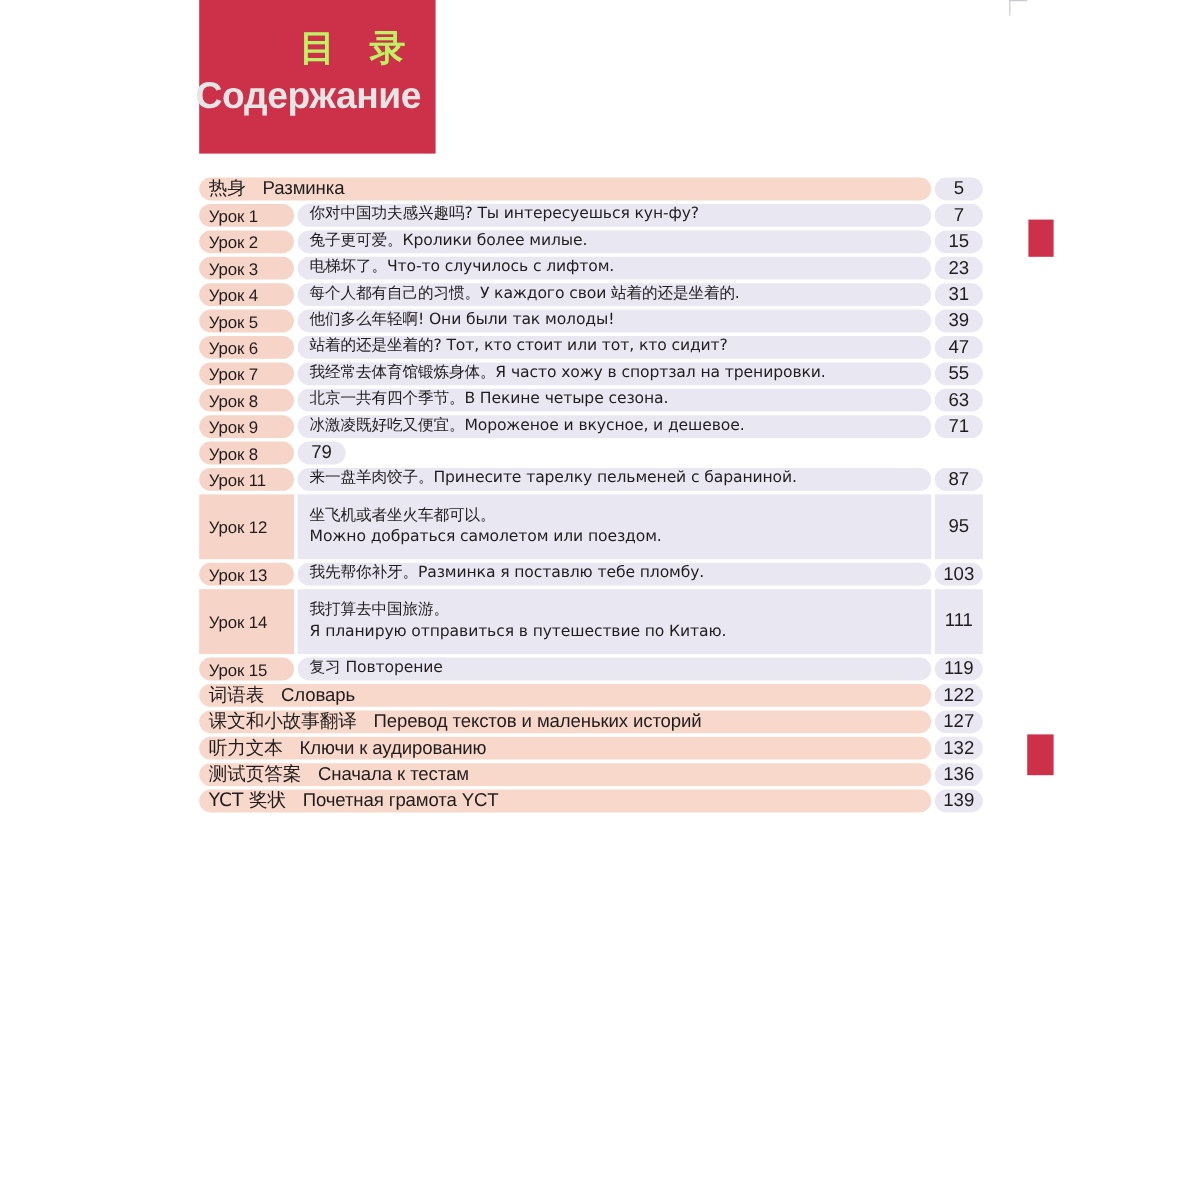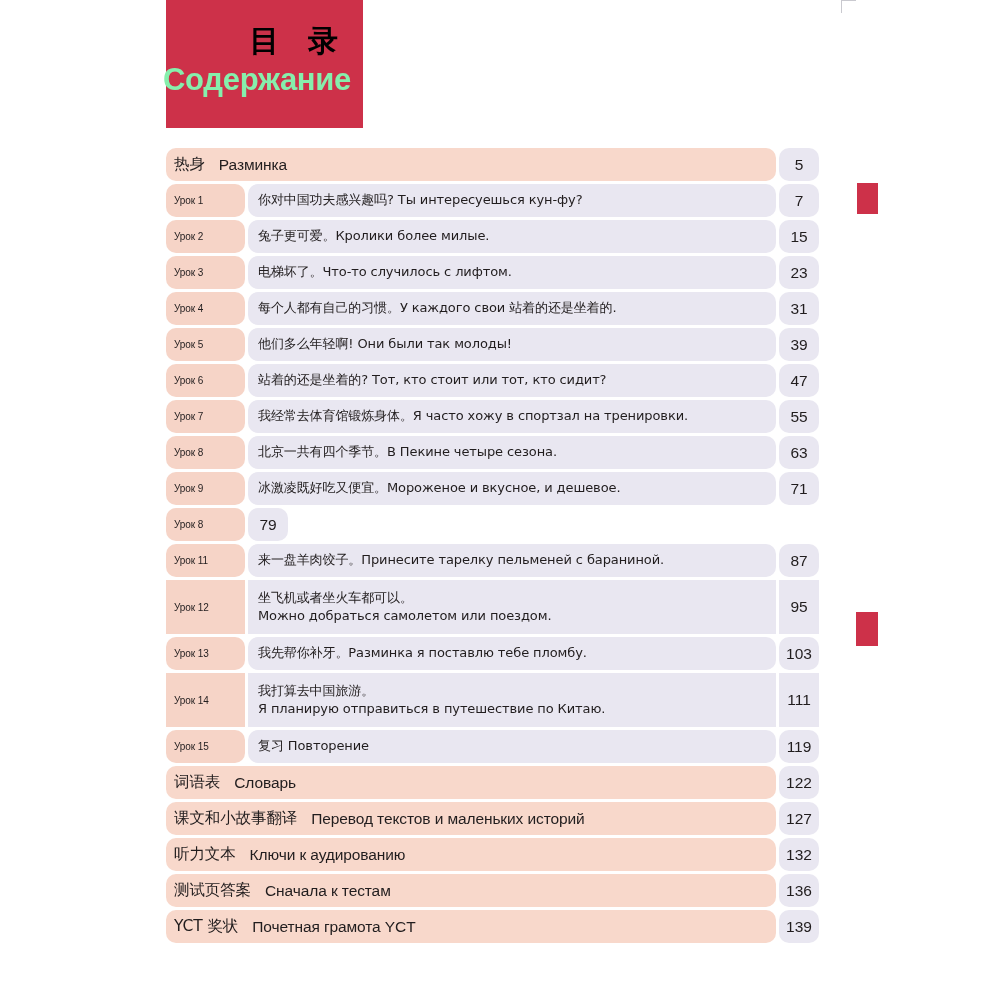--- a/index.html
+++ b/index.html
@@ -43,30 +43,30 @@
     height: 128px;
     background: #cd3149;
     box-sizing: border-box;
     display: flex;
     flex-direction: column;
     align-items: flex-end;
     justify-content: center;
     padding: 0 12px 6px 0;
   }
   .toc-header__cn {
-    color: #000000;
+    color: #bef264;
     font-size: 30px;
     font-weight: bold;
     letter-spacing: 9px;
     line-height: 1.15;
     padding-right: 4px;
     font-family: "DejaVu Sans", "Liberation Sans", sans-serif;
   }
   .toc-header__ru {
-    color: #86efac;
+    color: #e5e5e5;
     font-size: 31px;
     font-weight: bold;
     line-height: 1.2;
     letter-spacing: -0.3px;
     margin-top: 2px;
   }
 
   
   .toc {
     position: absolute;
@@ -81,21 +81,21 @@
   }
 
   .cell-label {
     background: #f6d4c7;
     width: 79px;
     flex: 0 0 79px;
     box-sizing: border-box;
     display: flex;
     align-items: center;
     padding-left: 8px;
-    font-size: 10px;
+    font-size: 14px;
     color: #211d1e;
     letter-spacing: -0.1px;
   }
   .cell-body {
     background: #e9e7f1;
     flex: 1 1 auto;
     box-sizing: border-box;
     display: flex;
     flex-direction: column;
     justify-content: center;
@@ -127,21 +127,21 @@
     display: flex;
     align-items: center;
     padding-left: 8px;
     font-size: 15.5px;
     color: #211d1e;
     letter-spacing: -0.1px;
   }
   .toc-row--section .cell-full .cn { margin-right: 14px; }
 
   
-  .h-single { height: 33px; border-radius: 10px; }
+  .h-single { height: 19px; border-radius: 10px; }
   .h-double { height: 54px; }
 
   .cn-text {
     font-family: "DejaVu Sans", "Liberation Sans", sans-serif;
   }
 </style>
 </head>
 <body>
 
 <div class="crop-mark"></div>

